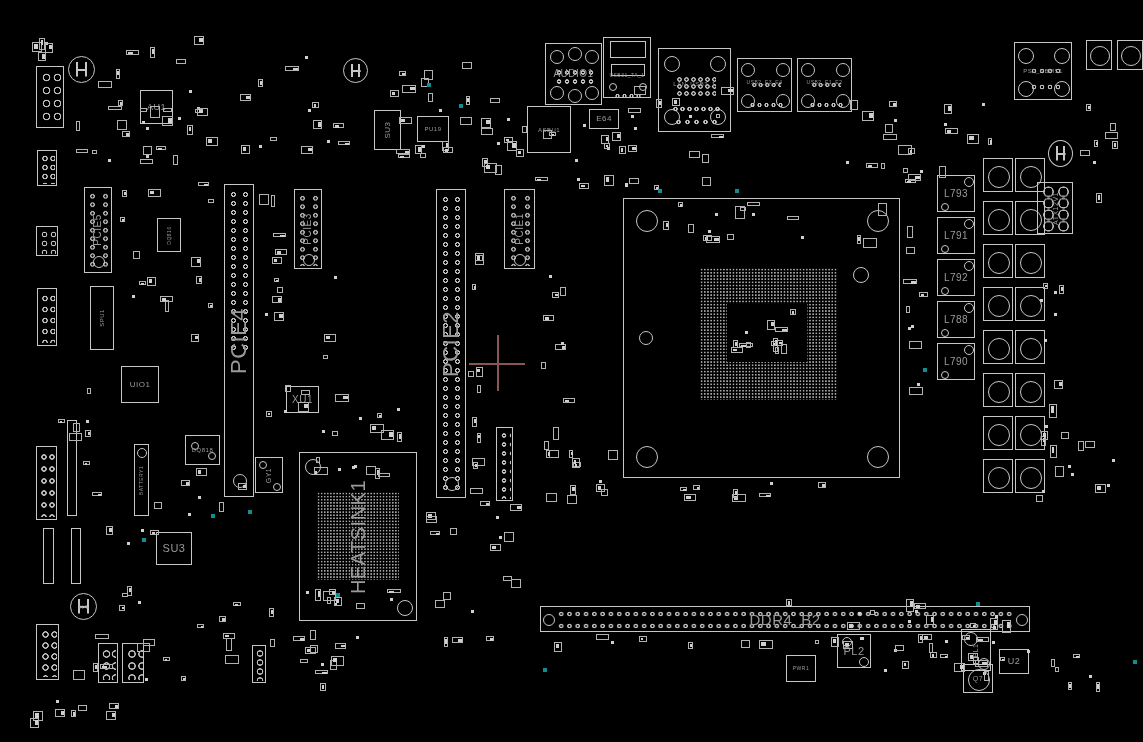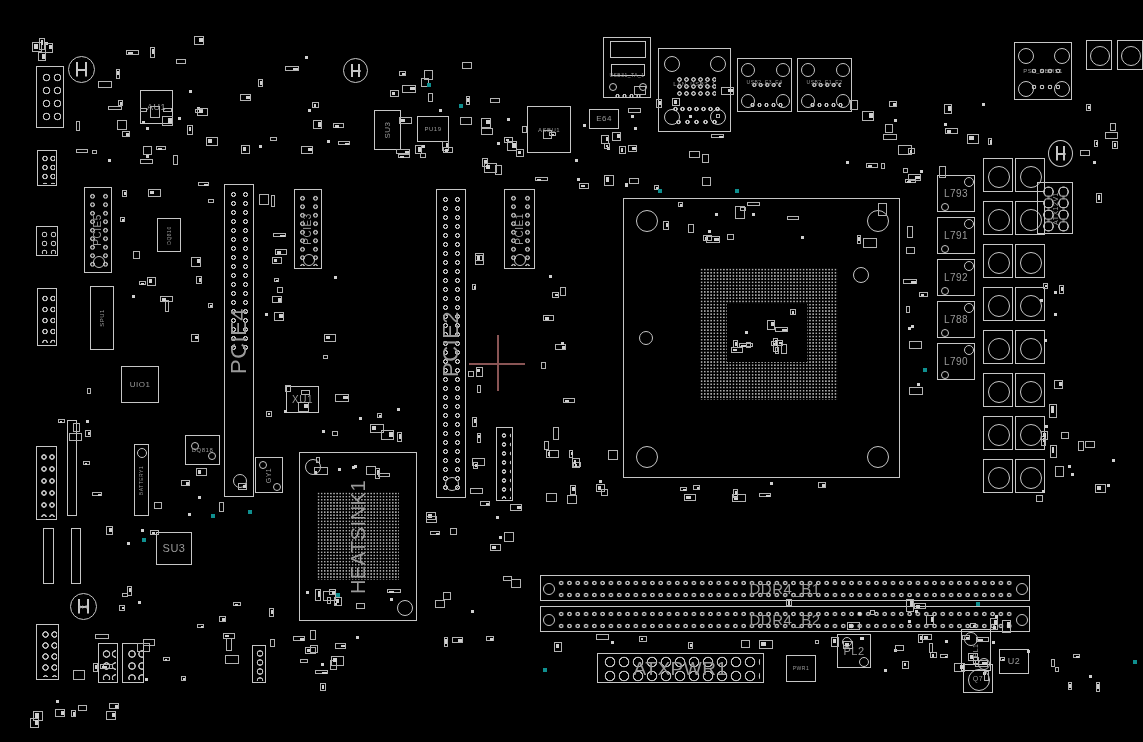--- a/index.html
+++ b/index.html
@@ -22,20 +22,32 @@
   .part{position:absolute;box-sizing:border-box;border:1px solid #b2b2b2;}
   .part .pad{position:absolute;background:#d0d0d0;}
   .part.solid{border:none;background:#cfcfcf;}
   .tealdot{position:absolute;width:4px;height:4px;background:#0f8f8f;}
   .xhair{position:absolute;background:#8a5555;}
 </style>
 </head>
 <body>
 
 <div class="board" id="board" style="background: rgb(0, 0, 0);">
+    <div class="comp" style="left: 545px; top: 43px; width: 57px; height: 62px;">
+      <div class="dots" style="left: 9px; top: 24px; width: 40px; height: 18px; background-image: radial-gradient(circle, rgba(0, 0, 0, 0) 0.9px, rgb(191, 191, 191) 1.1px, rgb(191, 191, 191) 2px, rgba(0, 0, 0, 0) 2.6px); background-size: 8px 9px;"></div>
+      <div class="circle" style="left: 4px; top: 6px; width: 14px; height: 14px;"></div>
+      <div class="circle" style="left: 22px; top: 3px; width: 14px; height: 14px;"></div>
+      <div class="circle" style="left: 39px; top: 6px; width: 14px; height: 14px;"></div>
+      <div class="circle" style="left: 4px; top: 42px; width: 14px; height: 14px;"></div>
+      <div class="circle" style="left: 22px; top: 45px; width: 14px; height: 14px;"></div>
+      <div class="circle" style="left: 39px; top: 42px; width: 14px; height: 14px;"></div>
+      <div class="lbl" style="font-size: 10px; color: rgb(154, 154, 154);">
+        <span>AUDIO1</span>
+      </div>
+    </div>
     <div class="comp" style="left: 603px; top: 37px; width: 48px; height: 61px;">
       <div class="sub" style="left: 6px; top: 3px; width: 36px; height: 17px;"></div>
       <div class="sub" style="left: 7px; top: 26px; width: 34px; height: 12px;"></div>
       <div class="dots" style="left: 10px; top: 54px; width: 28px; height: 8px; background-image: radial-gradient(circle, rgba(0, 0, 0, 0) 0.7px, rgb(191, 191, 191) 0.9px, rgb(191, 191, 191) 1.8px, rgba(0, 0, 0, 0) 2.4px); background-size: 7px 8px;"></div>
       <div class="circle" style="left: 5px; top: 45px; width: 8px; height: 8px;"></div>
       <div class="circle" style="left: 35px; top: 45px; width: 8px; height: 8px;"></div>
       <div class="lbl" style="font-size: 5px; color: rgb(154, 154, 154); margin-top: 8px;">
         <span>USB31_TA_1</span>
       </div>
     </div>
@@ -117,29 +129,20 @@
       </div>
     </div>
     <div class="comp" style="left: 436px; top: 189px; width: 30px; height: 309px;">
       <div class="dots" style="left: 4px; top: 5px; width: 10px; height: 298px; background-image: radial-gradient(circle, rgba(0, 0, 0, 0) 1.1px, rgb(191, 191, 191) 1.3px, rgb(191, 191, 191) 2.2px, rgba(0, 0, 0, 0) 2.8px); background-size: 9px 9px;"></div>
       <div class="dots" style="left: 16px; top: 5px; width: 10px; height: 298px; background-image: radial-gradient(circle, rgba(0, 0, 0, 0) 1.1px, rgb(191, 191, 191) 1.3px, rgb(191, 191, 191) 2.2px, rgba(0, 0, 0, 0) 2.8px); background-size: 9px 9px;"></div>
       <div class="circle" style="left: 8px; top: 287px; width: 14px; height: 14px;"></div>
       <div class="lbl vert" style="font-size: 22px; color: rgb(154, 154, 154);">
         <span>PCIE2</span>
       </div>
     </div>
-    <div class="comp" style="left: 540px; top: 575px; width: 490px; height: 26px;">
-      <div class="dots" style="left: 16px; top: 3px; width: 458px; height: 8px; background-image: radial-gradient(circle, rgba(0, 0, 0, 0) 0.9px, rgb(191, 191, 191) 1.1px, rgb(191, 191, 191) 2px, rgba(0, 0, 0, 0) 2.6px); background-size: 8.3px 8px;"></div>
-      <div class="dots" style="left: 16px; top: 15px; width: 458px; height: 8px; background-image: radial-gradient(circle, rgba(0, 0, 0, 0) 0.9px, rgb(191, 191, 191) 1.1px, rgb(191, 191, 191) 2px, rgba(0, 0, 0, 0) 2.6px); background-size: 8.3px 8px;"></div>
-      <div class="circle" style="left: 2px; top: 7px; width: 12px; height: 12px;"></div>
-      <div class="circle" style="left: 475px; top: 7px; width: 12px; height: 12px;"></div>
-      <div class="lbl" style="font-size: 15px; color: rgb(154, 154, 154);">
-        <span>DDR4_B1</span>
-      </div>
-    </div>
     <div class="comp" style="left: 540px; top: 606px; width: 490px; height: 26px;">
       <div class="dots" style="left: 16px; top: 3px; width: 458px; height: 8px; background-image: radial-gradient(circle, rgba(0, 0, 0, 0) 0.9px, rgb(191, 191, 191) 1.1px, rgb(191, 191, 191) 2px, rgba(0, 0, 0, 0) 2.6px); background-size: 8.3px 8px;"></div>
       <div class="dots" style="left: 16px; top: 15px; width: 458px; height: 8px; background-image: radial-gradient(circle, rgba(0, 0, 0, 0) 0.9px, rgb(191, 191, 191) 1.1px, rgb(191, 191, 191) 2px, rgba(0, 0, 0, 0) 2.6px); background-size: 8.3px 8px;"></div>
       <div class="circle" style="left: 2px; top: 7px; width: 12px; height: 12px;"></div>
       <div class="circle" style="left: 475px; top: 7px; width: 12px; height: 12px;"></div>
       <div class="lbl" style="font-size: 15px; color: rgb(154, 154, 154);">
         <span>DDR4_B2</span>
       </div>
     </div>
     <div class="comp" style="left: 700px; top: 268px; width: 138px; height: 132px; border: none;">
@@ -155,27 +158,20 @@
       <div class="circle" style="left: 229px; top: 68px; width: 16px; height: 16px;"></div>
     </div>
     <div class="comp" style="left: 317px; top: 492px; width: 82px; height: 88px; border: none;">
       <div class="dots" style="left: 0px; top: 0px; width: 82px; height: 88px; background-image: radial-gradient(circle, rgb(169, 169, 169) 0.8px, rgba(0, 0, 0, 0) 1.2px); background-size: 3.1px 3.1px;"></div>
     </div>
     <div class="comp" style="left: 299px; top: 452px; width: 118px; height: 169px;">
       <div class="circle" style="left: 5px; top: 6px; width: 16px; height: 16px;"></div>
       <div class="circle" style="left: 97px; top: 147px; width: 16px; height: 16px;"></div>
       <div class="lbl vert" style="font-size: 20px; color: rgb(154, 154, 154);">
         <span>HEATSINK1</span>
-      </div>
-    </div>
-    <div class="comp" style="left: 597px; top: 653px; width: 167px; height: 30px;">
-      <div class="dots" style="left: 5px; top: 2px; width: 157px; height: 12px; background-image: radial-gradient(circle, rgba(0, 0, 0, 0) 3.9px, rgb(191, 191, 191) 4.1px, rgb(191, 191, 191) 5px, rgba(0, 0, 0, 0) 5.6px); background-size: 14px 12px;"></div>
-      <div class="dots" style="left: 5px; top: 16px; width: 157px; height: 12px; background-image: radial-gradient(circle, rgba(0, 0, 0, 0) 3.9px, rgb(191, 191, 191) 4.1px, rgb(191, 191, 191) 5px, rgba(0, 0, 0, 0) 5.6px); background-size: 14px 12px;"></div>
-      <div class="lbl" style="font-size: 19px; color: rgb(154, 154, 154);">
-        <span>ATXPWR1</span>
       </div>
     </div>
     <div class="comp" style="left: 1037px; top: 182px; width: 36px; height: 52px;">
       <div class="dots" style="left: 3px; top: 3px; width: 30px; height: 46px; background-image: radial-gradient(circle, rgba(0, 0, 0, 0) 3.9px, rgb(191, 191, 191) 4.1px, rgb(191, 191, 191) 5px, rgba(0, 0, 0, 0) 5.6px); background-size: 15px 11.5px;"></div>
       <div class="lbl vert" style="font-size: 7px; color: rgb(154, 154, 154);">
         <span>ATX12V1</span>
       </div>
     </div>
     <div class="comp" style="left: 786px; top: 655px; width: 30px; height: 27px;">
       <div class="lbl" style="font-size: 5px; color: rgb(154, 154, 154);">

